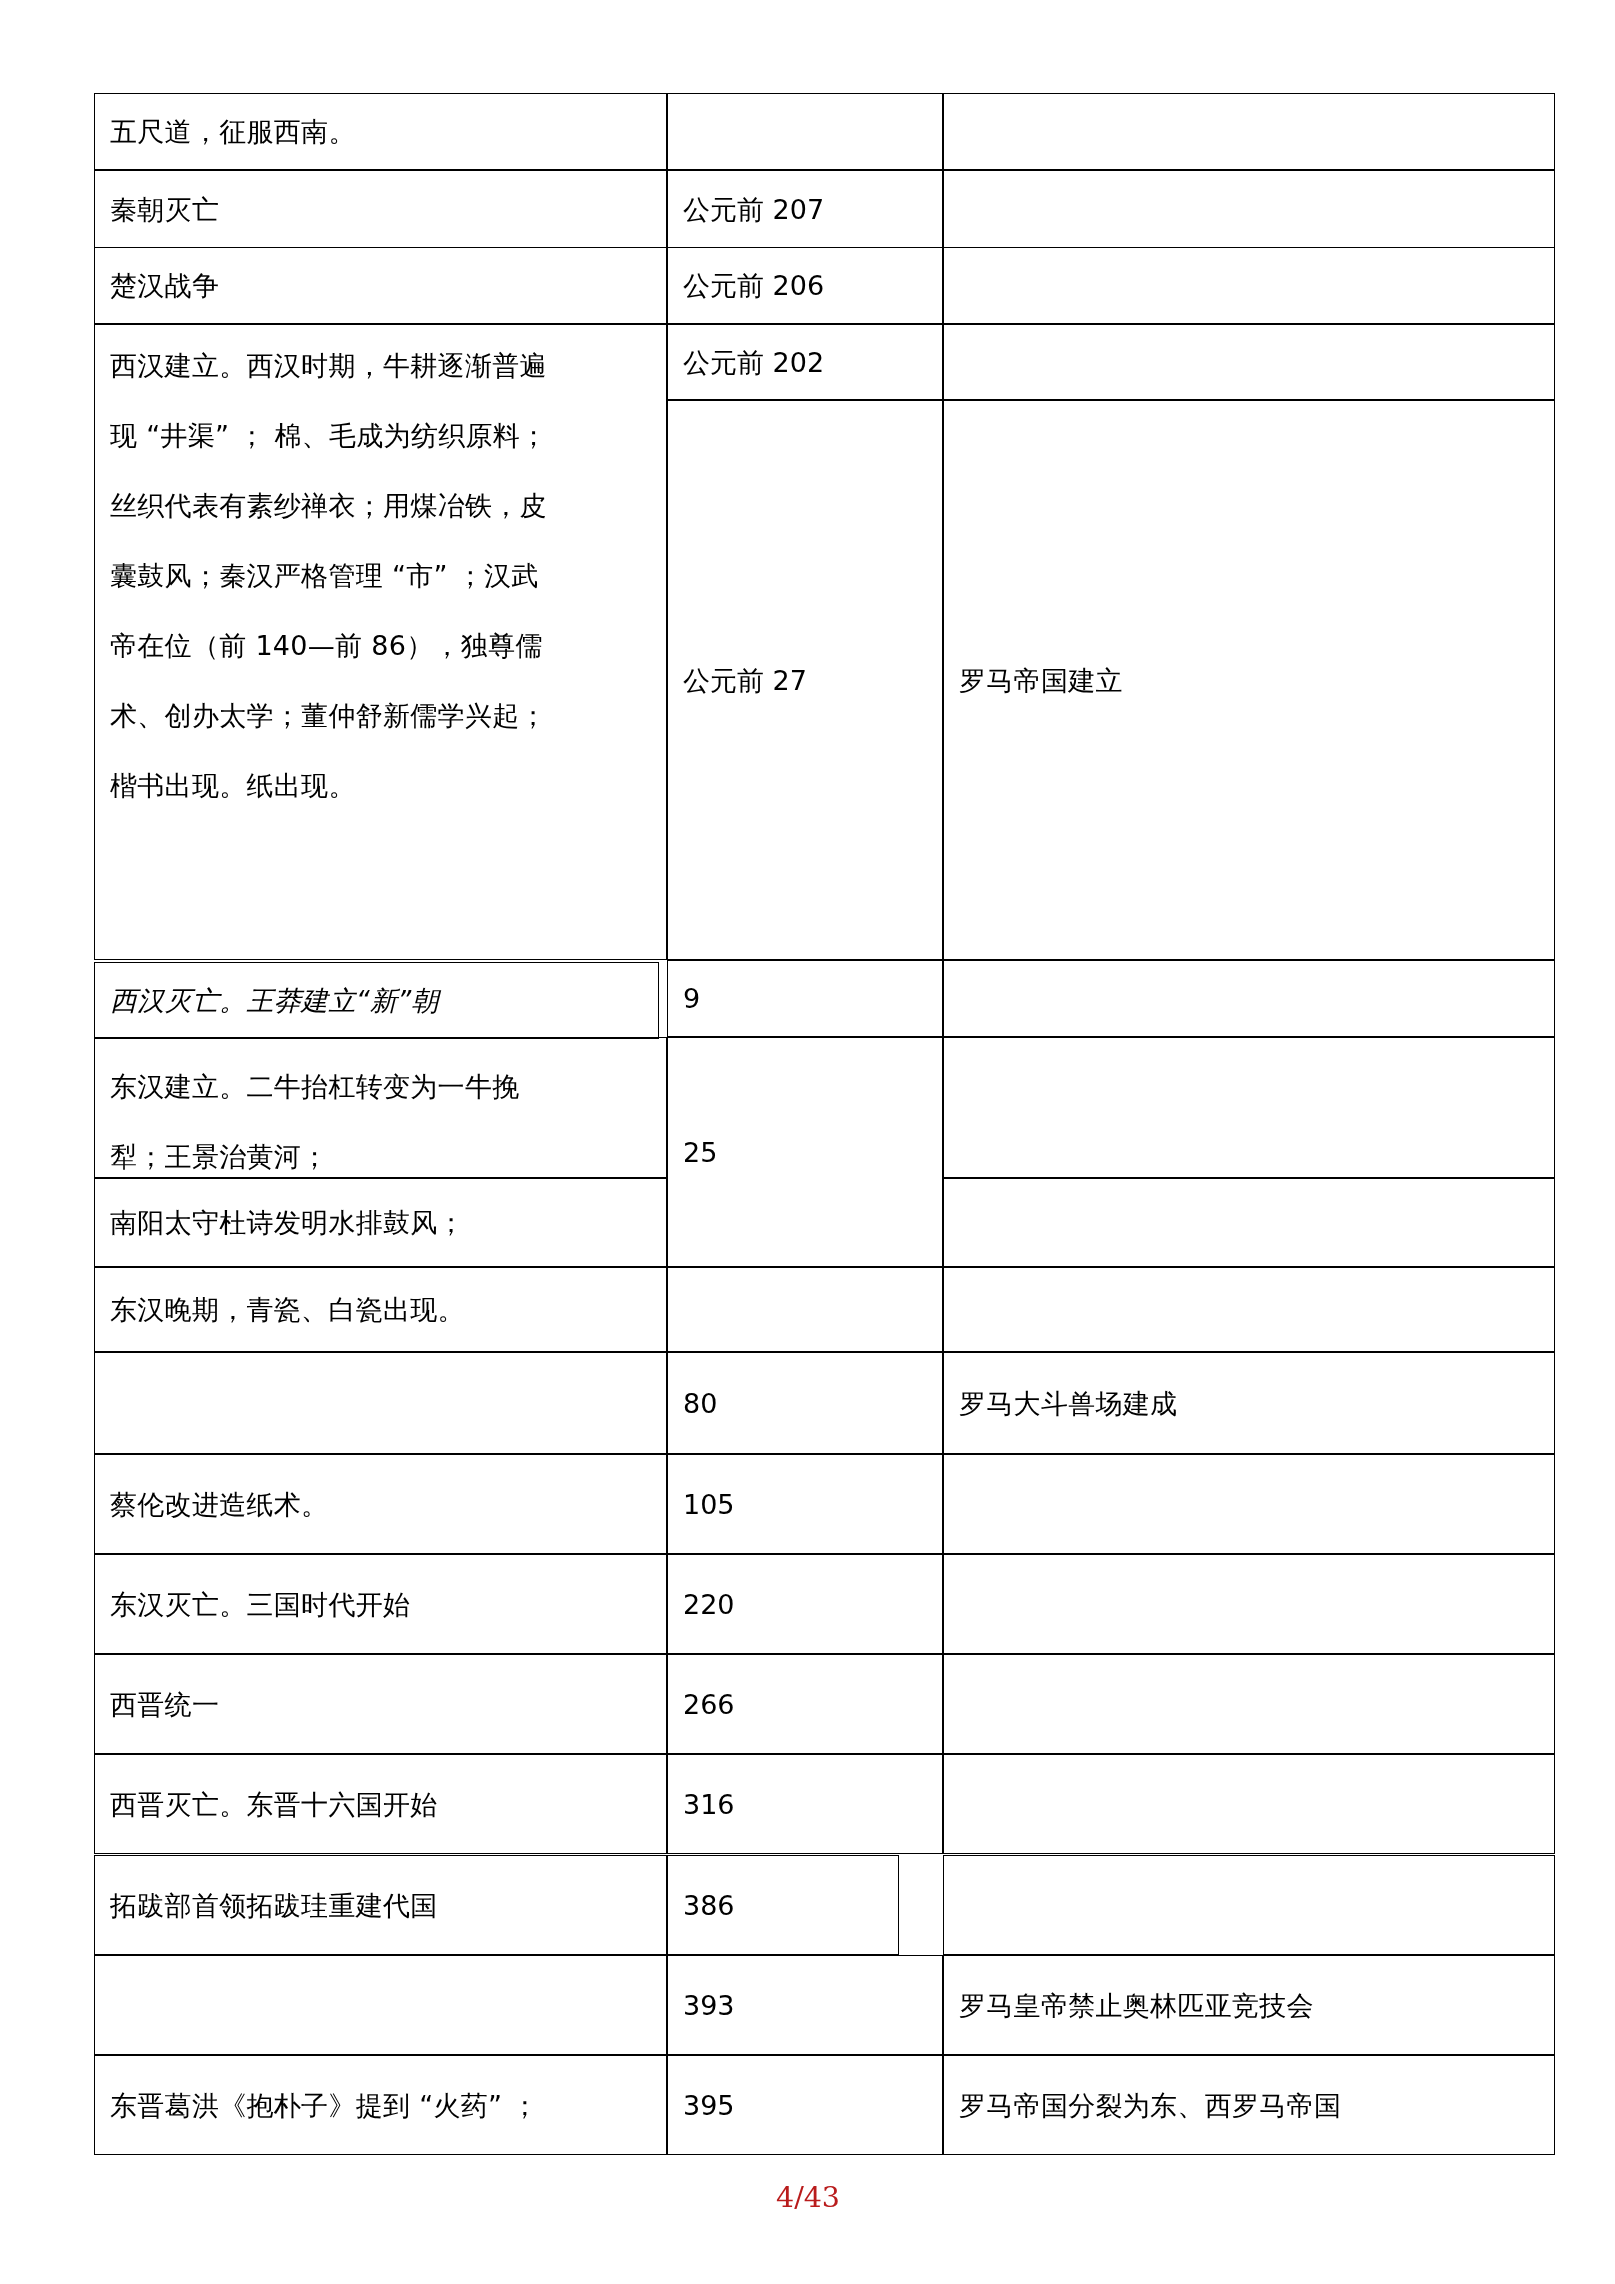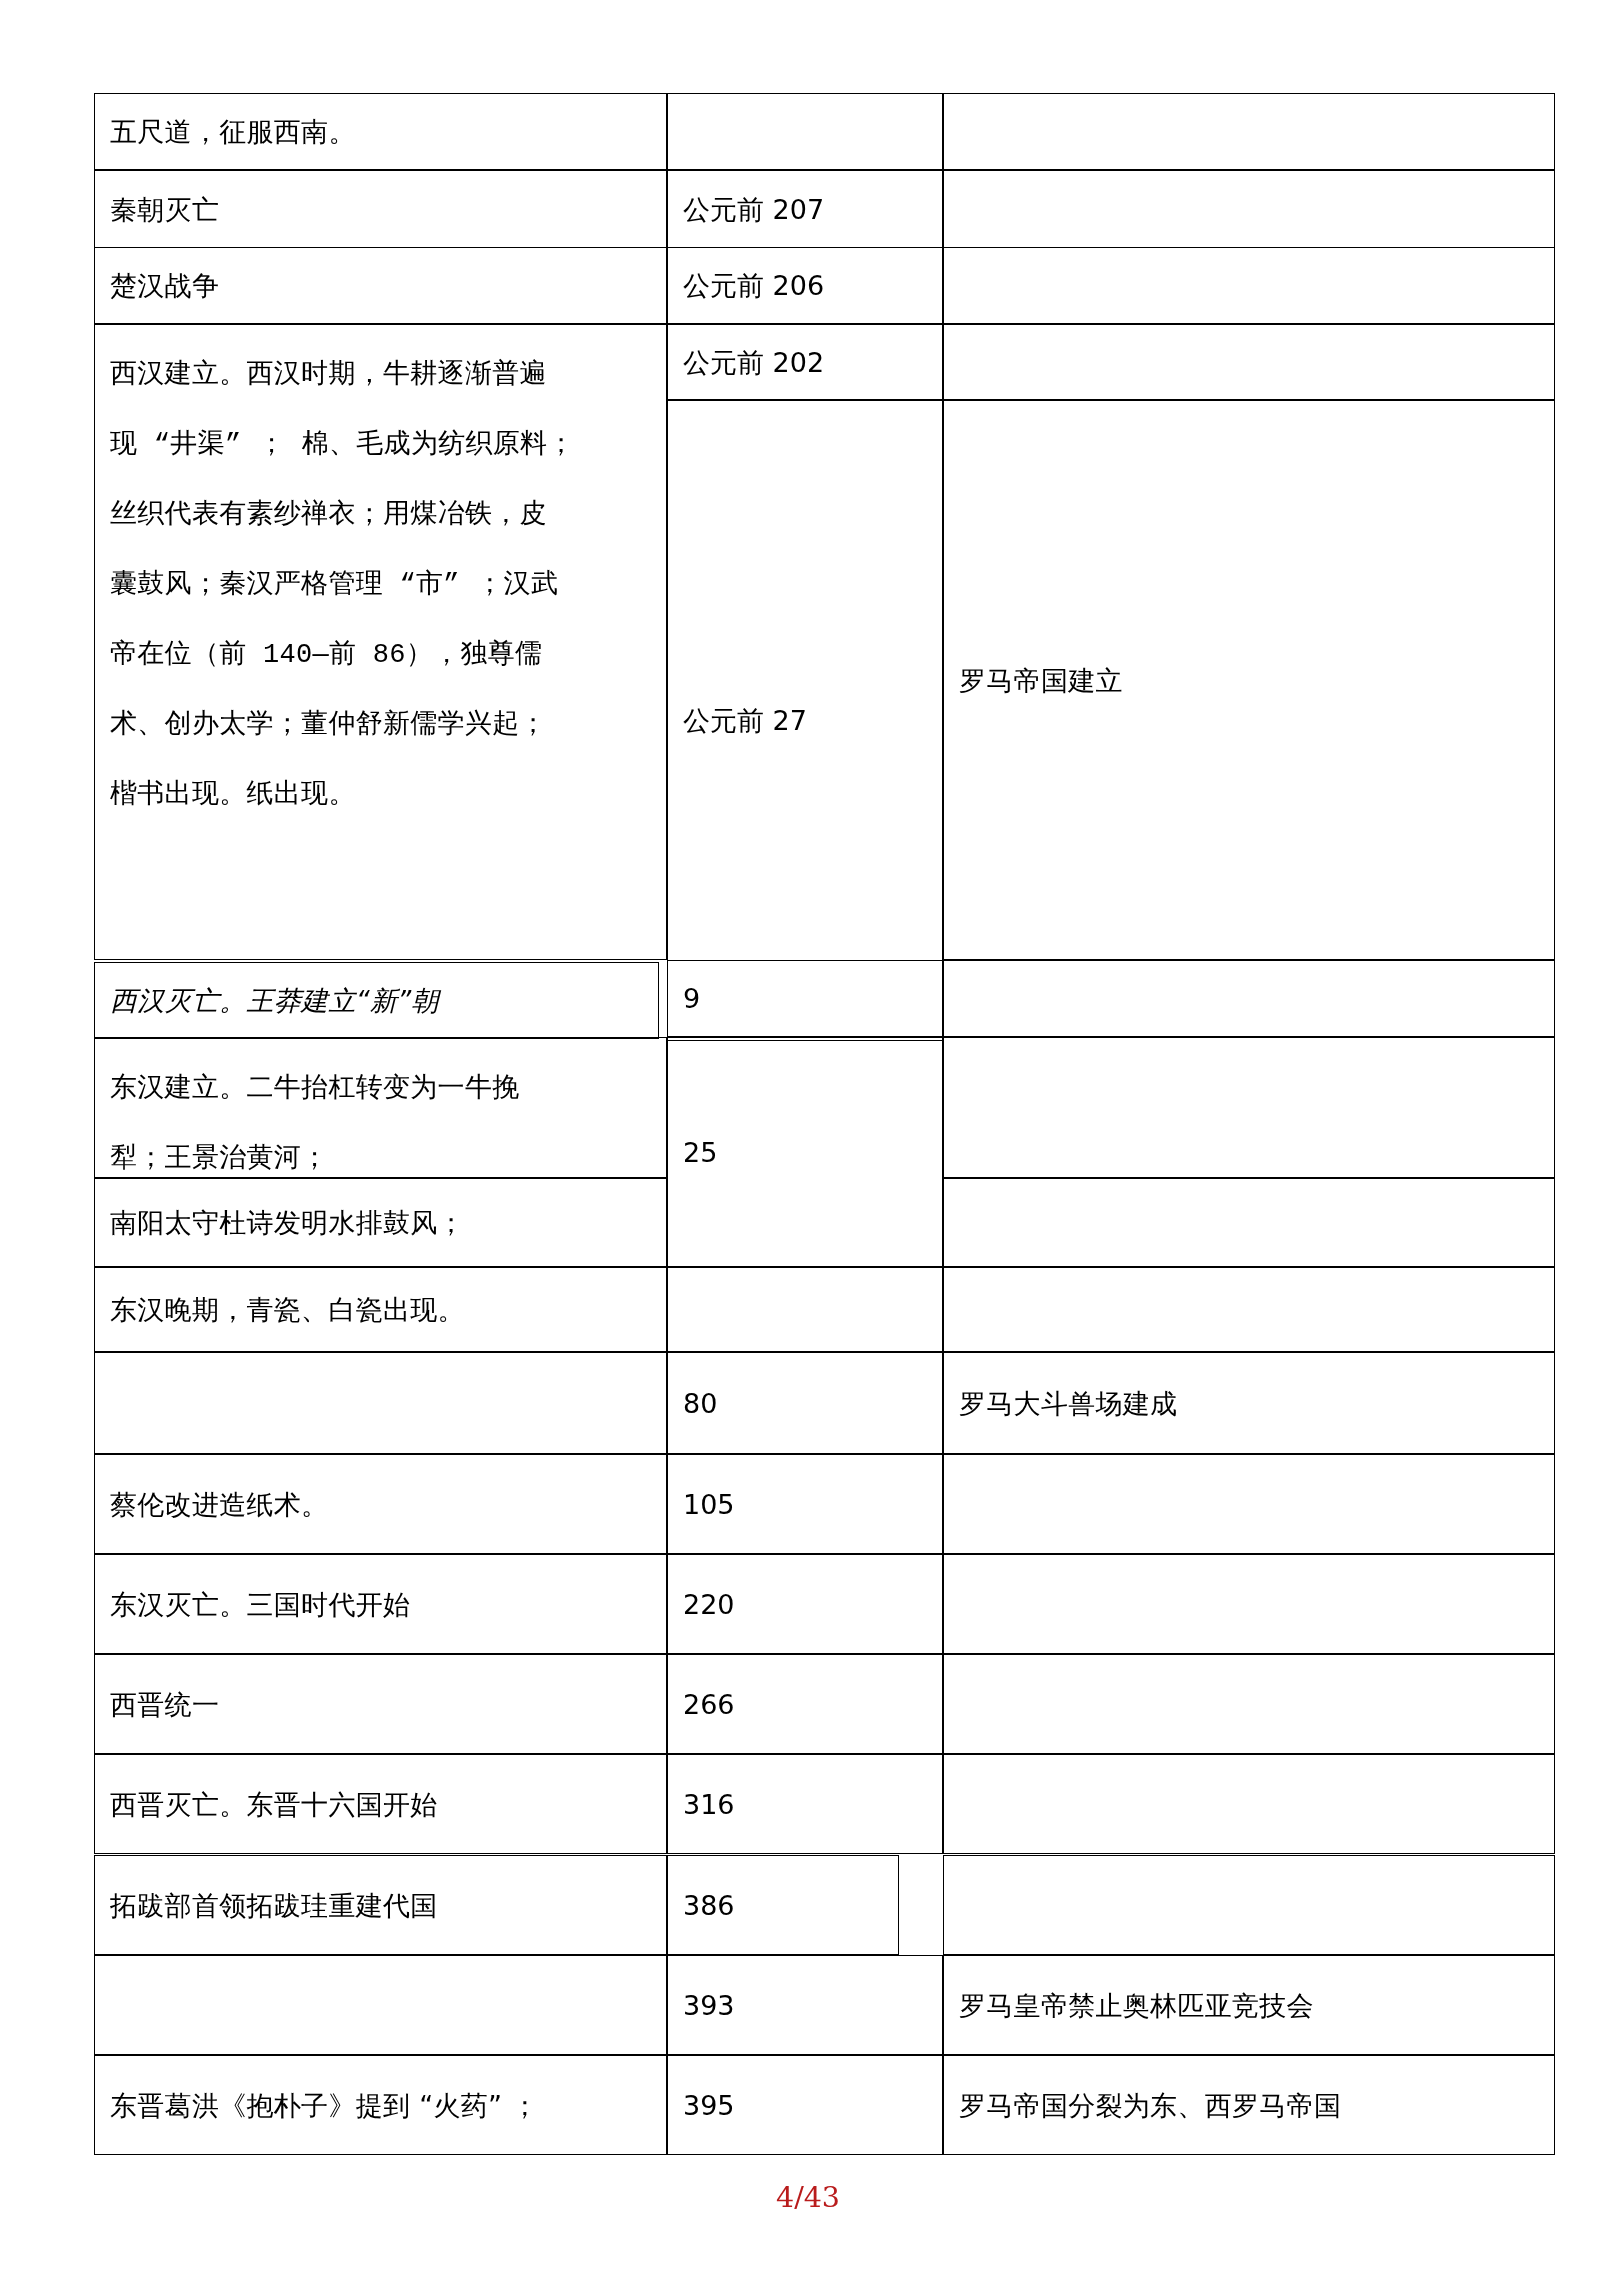--- a/index.html
+++ b/index.html
@@ -131,36 +131,36 @@
     <div class="cell" style="left: 0px; top: 154px; width: 573px; height: 77px;">
       <span class="txt txt-cn">楚汉战争</span>
     </div>
     <div class="cell" style="left: 573px; top: 154px; width: 276px; height: 77px;">
       <span class="num">公元前 206</span>
     </div>
     <div class="cell" style="left: 849px; top: 154px; width: 612px; height: 77px;">
       <span class="txt txt-cn"></span>
     </div>
 
-    <div class="cell top-align" style="left: 0px; top: 231px; width: 573px; height: 636px; padding-top: 15px; font-family: Liberation Mono, monospace;">
+    <div class="cell top-align" style="left: 0px; top: 231px; width: 573px; height: 636px; padding-top: 6px;">
       <span class="para">
         <span class="para-line" style="height: 70px; line-height: 70px;">西汉建立。西汉时期，牛耕逐渐普遍</span>
         <span class="para-line" style="height: 70px; line-height: 70px;">现 “井渠” ； 棉、毛成为纺织原料；</span>
         <span class="para-line" style="height: 70px; line-height: 70px;">丝织代表有素纱禅衣；用煤冶铁，皮</span>
         <span class="para-line" style="height: 70px; line-height: 70px;">囊鼓风；秦汉严格管理 “市” ；汉武</span>
         <span class="para-line" style="height: 70px; line-height: 70px;">帝在位（前 140—前 86），独尊儒</span>
         <span class="para-line" style="height: 70px; line-height: 70px;">术、创办太学；董仲舒新儒学兴起；</span>
         <span class="para-line" style="height: 70px; line-height: 70px;">楷书出现。纸出现。</span>
       </span>
     </div>
 
     <div class="cell" style="left: 573px; top: 231px; width: 276px; height: 76px;">
       <span class="num">公元前 202</span>
     </div>
-    <div class="cell" style="left: 573px; top: 307px; width: 276px; height: 641px;">
+    <div class="cell" style="left: 573px; top: 307px; width: 276px; height: 560px;">
       <span class="num">公元前 27</span>
     </div>
 
     <div class="cell" style="left: 849px; top: 231px; width: 612px; height: 76px;">
       <span class="txt txt-cn"></span>
     </div>
     <div class="cell" style="left: 849px; top: 307px; width: 612px; height: 560px;">
       <span class="txt txt-cn">罗马帝国建立</span>
     </div>
 

